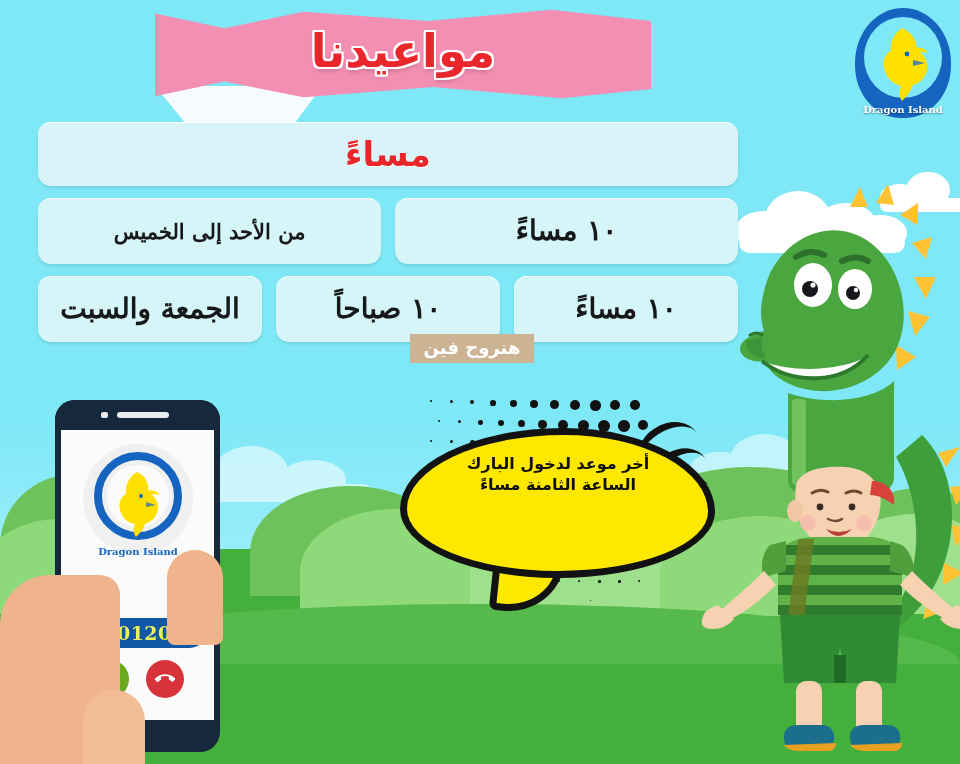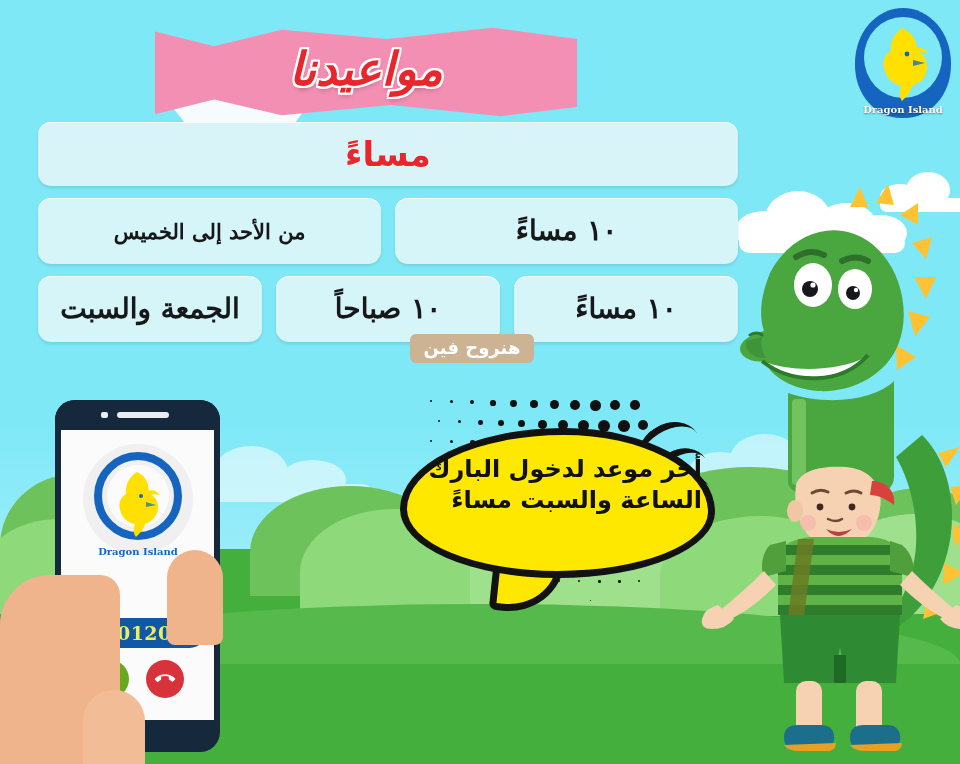--- a/index.html
+++ b/index.html
@@ -16,21 +16,21 @@
   .sky-soft{position:absolute;left:0;top:420px;width:960px;height:190px;
             background:linear-gradient(180deg,rgba(255,255,255,0) 0%,rgba(255,255,255,.30) 100%);}
   .ground{position:absolute;left:0;bottom:0;width:960px;height:215px;background:#45af3e;}
   .ground-light{position:absolute;left:0;bottom:100px;width:960px;height:60px;background:#56b94b;
                 border-radius:50% 50% 0 0/100% 100% 0 0;}
   .bw{position:absolute;border-radius:50% 50% 0 0 / 60% 60% 0 0;}
   .cloudgrp{position:absolute;}
   .cloudgrp i{position:absolute;background:#fff;border-radius:50%;display:block;}
 
   
-  .banner{position:absolute;left:155px;top:26px;width:422px;height:92px;font-style:italic;}
+  .banner{position:absolute;left:155px;top:8px;width:496px;height:92px;}
   .banner .ribbon{
     position:absolute;inset:0;background:#f48fb4;
     clip-path:polygon(0% 6%,14% 22%,30% 4%,55% 14%,80% 2%,100% 14%,100% 88%,82% 98%,56% 86%,30% 97%,14% 80%,0% 96%);
   }
   .banner .title{
     position:absolute;inset:0;display:flex;align-items:center;justify-content:center;
     color:#e8262b;font-size:46px;font-weight:bold;letter-spacing:0;
     text-shadow:
        2px 0 0 #fff,-2px 0 0 #fff,0 2px 0 #fff,0 -2px 0 #fff,
        2px 2px 0 #fff,-2px -2px 0 #fff,2px -2px 0 #fff,-2px 2px 0 #fff,
@@ -71,22 +71,22 @@
     border:7px solid #121212;border-radius:52% 48% 50% 50% / 54% 56% 44% 46%;
     box-sizing:border-box;
   }
   #bubble .tail{
     position:absolute;left:92px;top:120px;width:70px;height:65px;background:#ffe800;
     border:7px solid #121212;box-sizing:border-box;
     border-radius:0 0 80% 10%;transform:rotate(6deg);
   }
   #bubble .tailmask{position:absolute;left:96px;top:110px;width:62px;height:26px;background:#ffe800;}
   #bubble .btext{
-    position:absolute;left:14px;top:26px;width:288px;text-align:right;
-    color:#111;font-size:24px;font-weight:bold;line-height:1.30;z-index:4;
+    position:absolute;left:14px;top:26px;width:288px;text-align:center;
+    color:#111;font-size:16px;font-weight:bold;line-height:1.30;z-index:4;
   }
   .swoosh{position:absolute;border:0;border-top:7px solid #121212;border-radius:50%;
           transform-origin:center;}
 
   
   #halftone{position:absolute;left:330px;top:400px;width:330px;height:300px;}
   #halftone span{position:absolute;background:#111;border-radius:50%;display:block;}
 
   
   #phone{position:absolute;left:55px;top:400px;width:165px;height:360px;}
@@ -112,21 +112,21 @@
   
   #watermark{position:absolute;left:302px;top:330px;width:340px;height:120px;}
   #watermark .wm{
     font-size:74px;font-weight:bold;color:#fff;letter-spacing:-1px;line-height:1;
     font-family:"DejaVu Sans","Liberation Sans",sans-serif;
     text-shadow:0 3px 0 rgba(0,0,0,.30), 0 1px 0 #bfc8cc;
     direction:ltr;
   }
   #watermark .wmtag{
     display:inline-block;margin-top:4px;background:#cbb393;color:#fff;
-    padding:3px 14px 5px;border-radius:6px;font-size:18px;font-weight:bold;
+    padding:3px 14px 5px;border-radius:0;font-size:18px;font-weight:bold;
   }
 </style>
 </head>
 <body>
 
 <div id="stage">
 
   <div class="sky"></div>
   <div class="sky-soft"></div>
 
@@ -332,21 +332,21 @@
   <div class="swoosh" style="left:636px;top:424px;width:66px;height:46px;transform:rotate(-32deg);"></div>
   <div class="swoosh" style="left:650px;top:450px;width:60px;height:42px;transform:rotate(-32deg);"></div>
   <div class="swoosh" style="left:662px;top:478px;width:52px;height:38px;transform:rotate(-32deg);"></div>
 
   <div id="bubble">
     <div class="tail"></div>
     <div class="blob"></div>
     <div class="tailmask"></div>
     <div class="btext">
       <div>أخر موعد لدخول البارك</div>
-      <div>الساعة والسبت مساءً</div>
+      <div>الساعة الثامنة مساءً</div>
     </div>
   </div>
 
   <div id="phone">
     <div class="ph-body"></div>
     <div class="ph-top"></div>
     <div class="ph-cam"></div>
     <div class="ph-speaker"></div>
     <div class="ph-screen">
       <div class="ph-logo">

